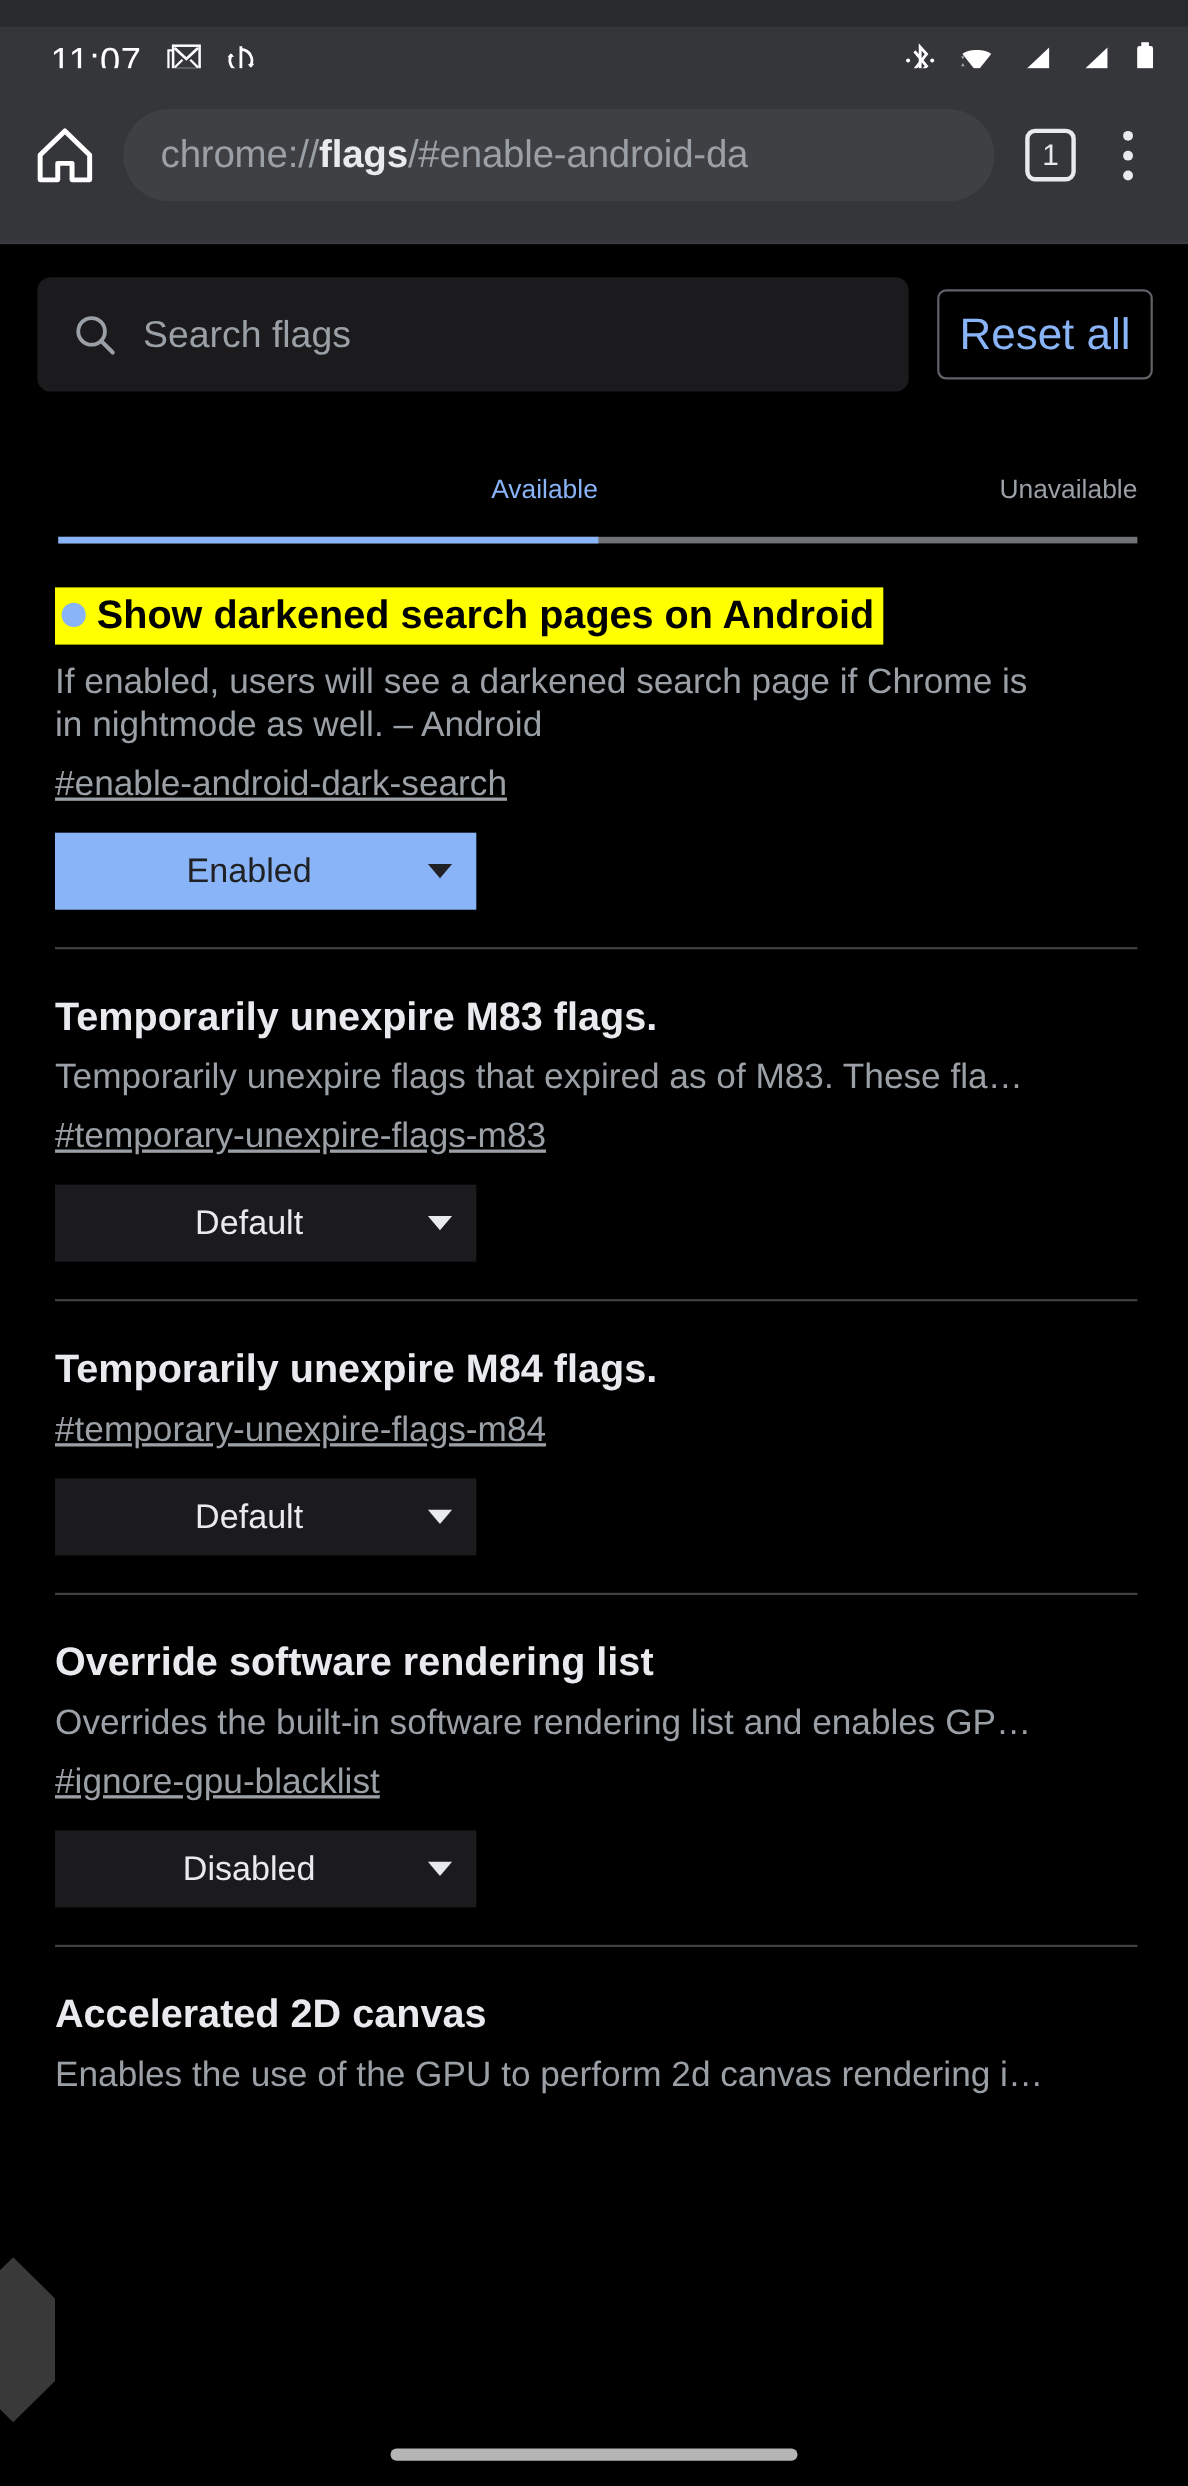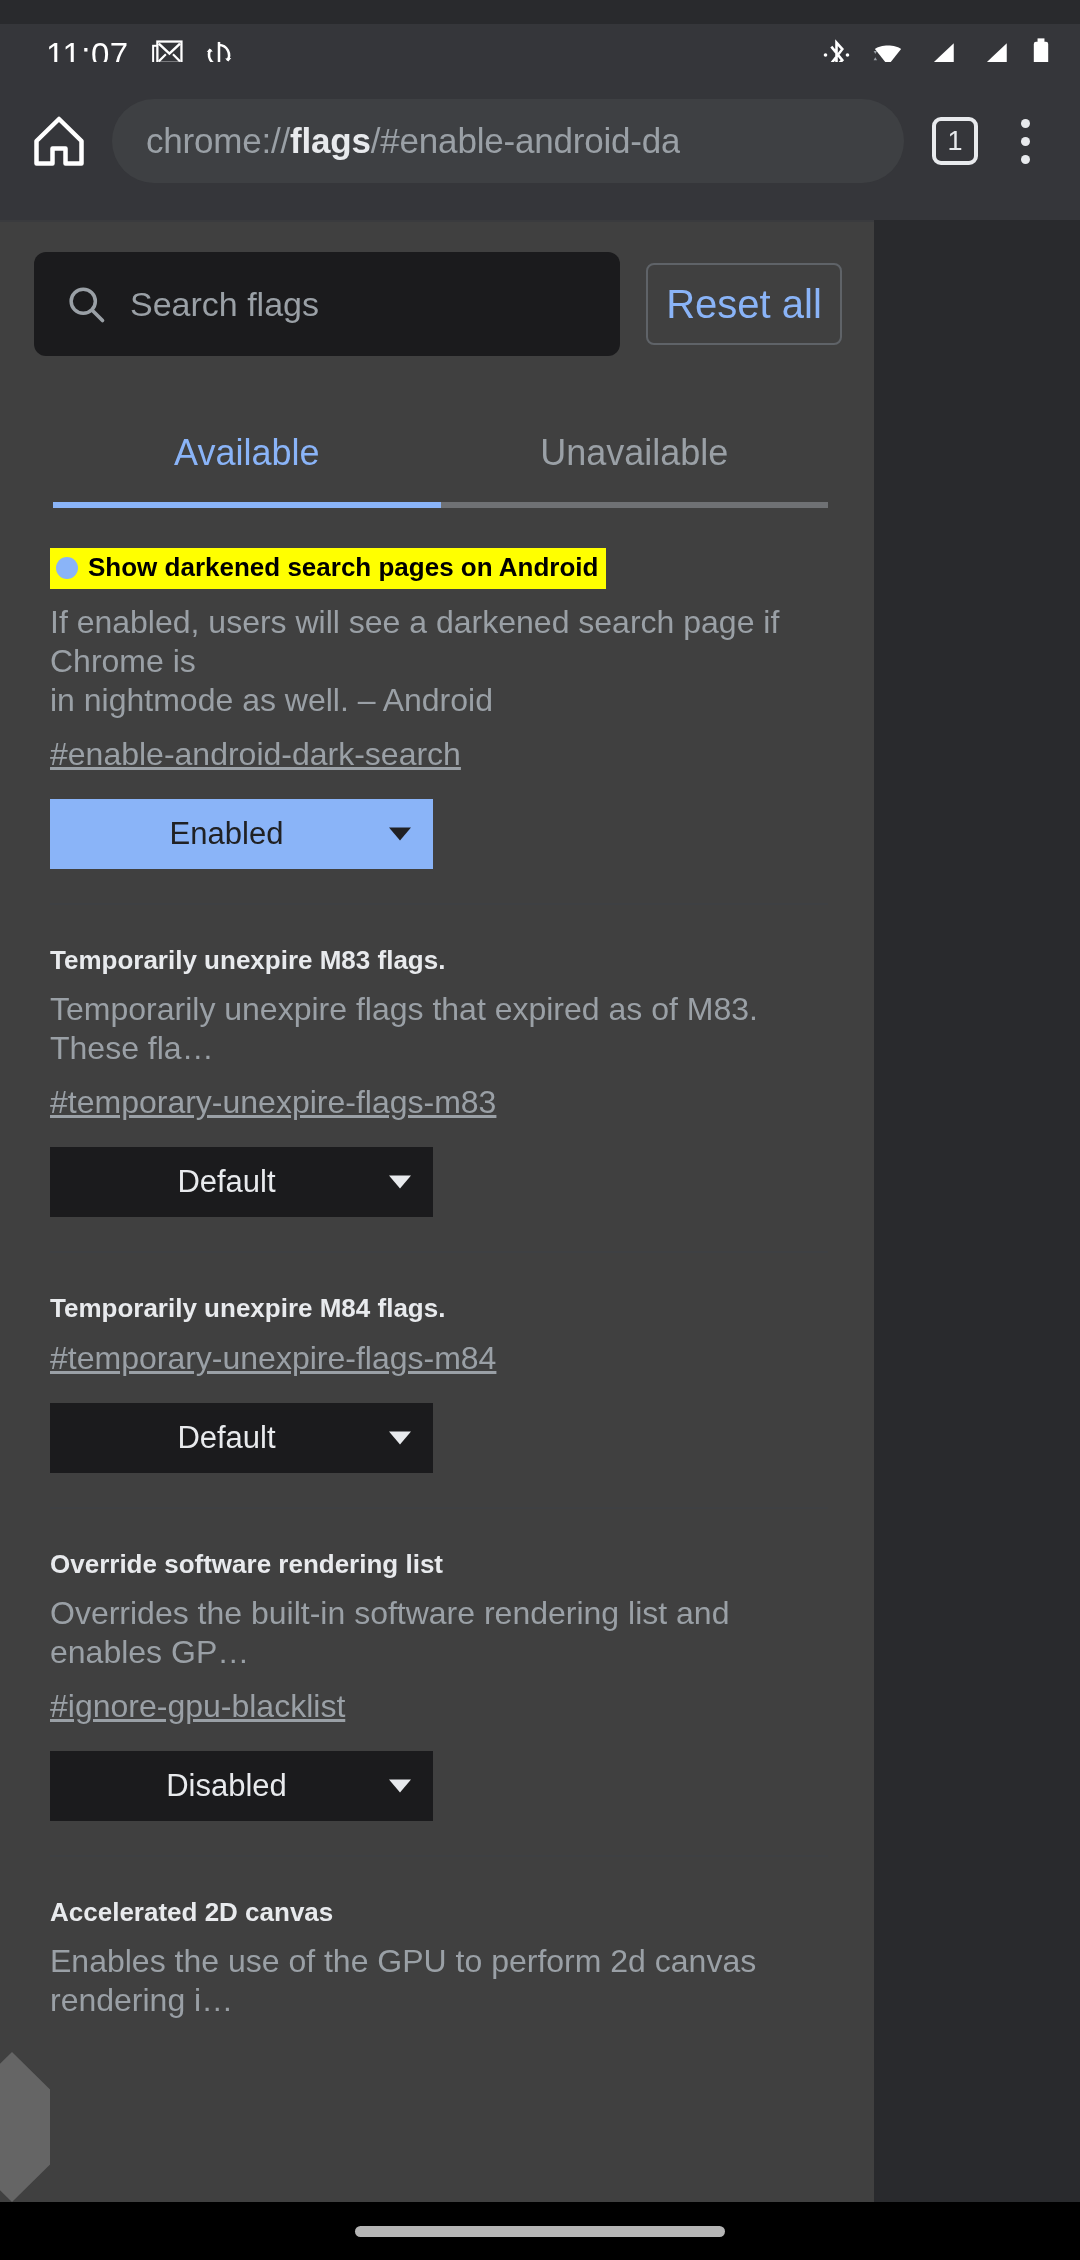--- a/index.html
+++ b/index.html
@@ -81,22 +81,22 @@
     width: 66px; height: 74px;
     flex: 0 0 auto;
     display: flex; flex-direction: column; align-items: center; justify-content: center;
     gap: 9px;
   }
   .menu-dot { width: 9px; height: 9px; border-radius: 50%; background: #e8eaed; }
 
   
   .page {
     position: absolute; top: 220px; left: 0;
-    width: 874px; height: 2040px;
-    background: #404040;
+    width: 1080px; height: 2040px;
+    background: #000000;
     overflow: hidden;
   }
   .divider-top {
     width: 1080px; height: 2px; background: #3a3b3e;
   }
 
   
   .searchrow {
     display: flex; align-items: center;
     padding: 30px 32px 28px 34px;
@@ -123,23 +123,23 @@
 
   
   .tabstrip-wrap { padding: 0 0 0 0; }
   .tabstrip {
     display: flex;
     margin: 22px 46px 0 53px;
     position: relative;
   }
   .tab {
     flex: 1 1 50%;
-    text-align: center;
+    text-align: right;
     padding: 26px 0 28px;
-    font-size: 36px;
+    font-size: 24px;
   }
   .tab.active { color: #8ab4f8; }
   .tab.inactive { color: #9aa0a6; }
   .tabline {
     position: relative;
     height: 6px;
     margin: 0 46px 0 53px;
     background: #6f7174;
   }
   .tabline-active {
@@ -147,21 +147,21 @@
     width: 50%; height: 6px;
     background: #8ab4f8;
   }
 
   
   .flaglist { padding: 0 0 0 0; }
   .flag {
     padding: 0 46px 0 50px;
   }
   .flag-title {
-    font-size: 26px;
+    font-size: 36px;
     font-weight: bold;
     color: #e8eaed;
     padding-top: 40px;
     display: inline-block;
   }
   .flag.highlight .flag-title {
     background: #ffff00;
     color: #000000;
     padding: 4px 8px 6px 6px;
     margin-top: 40px;

